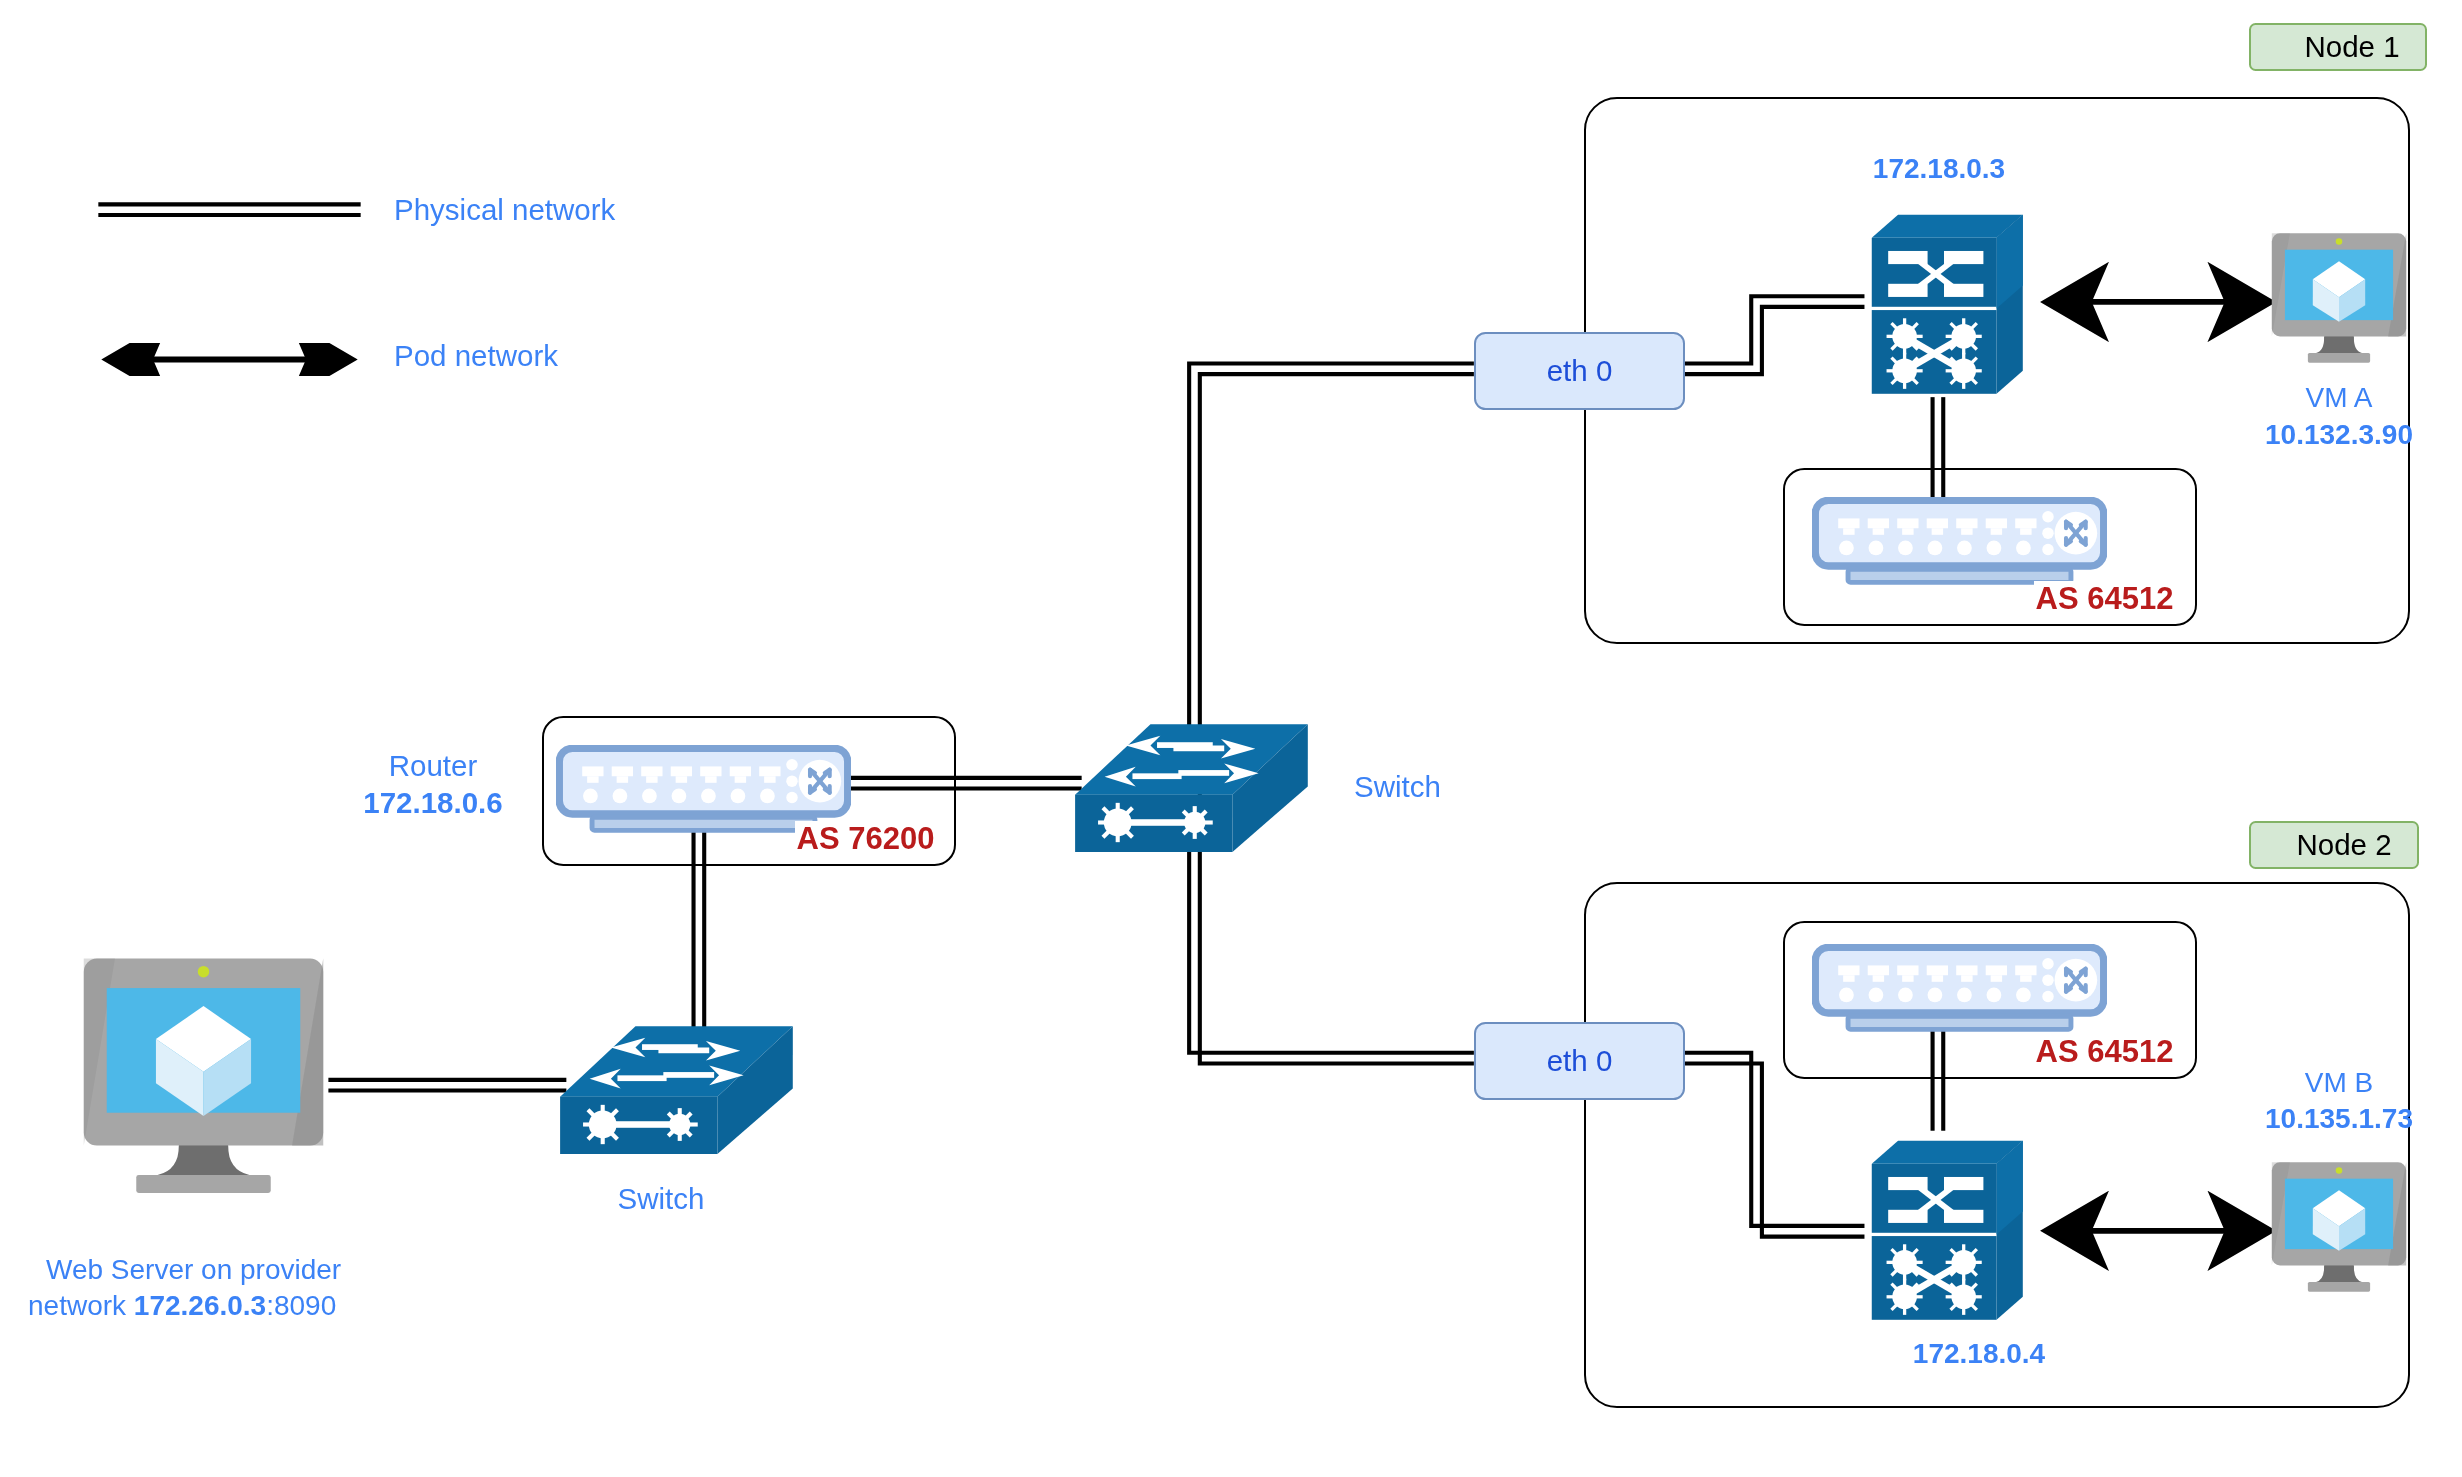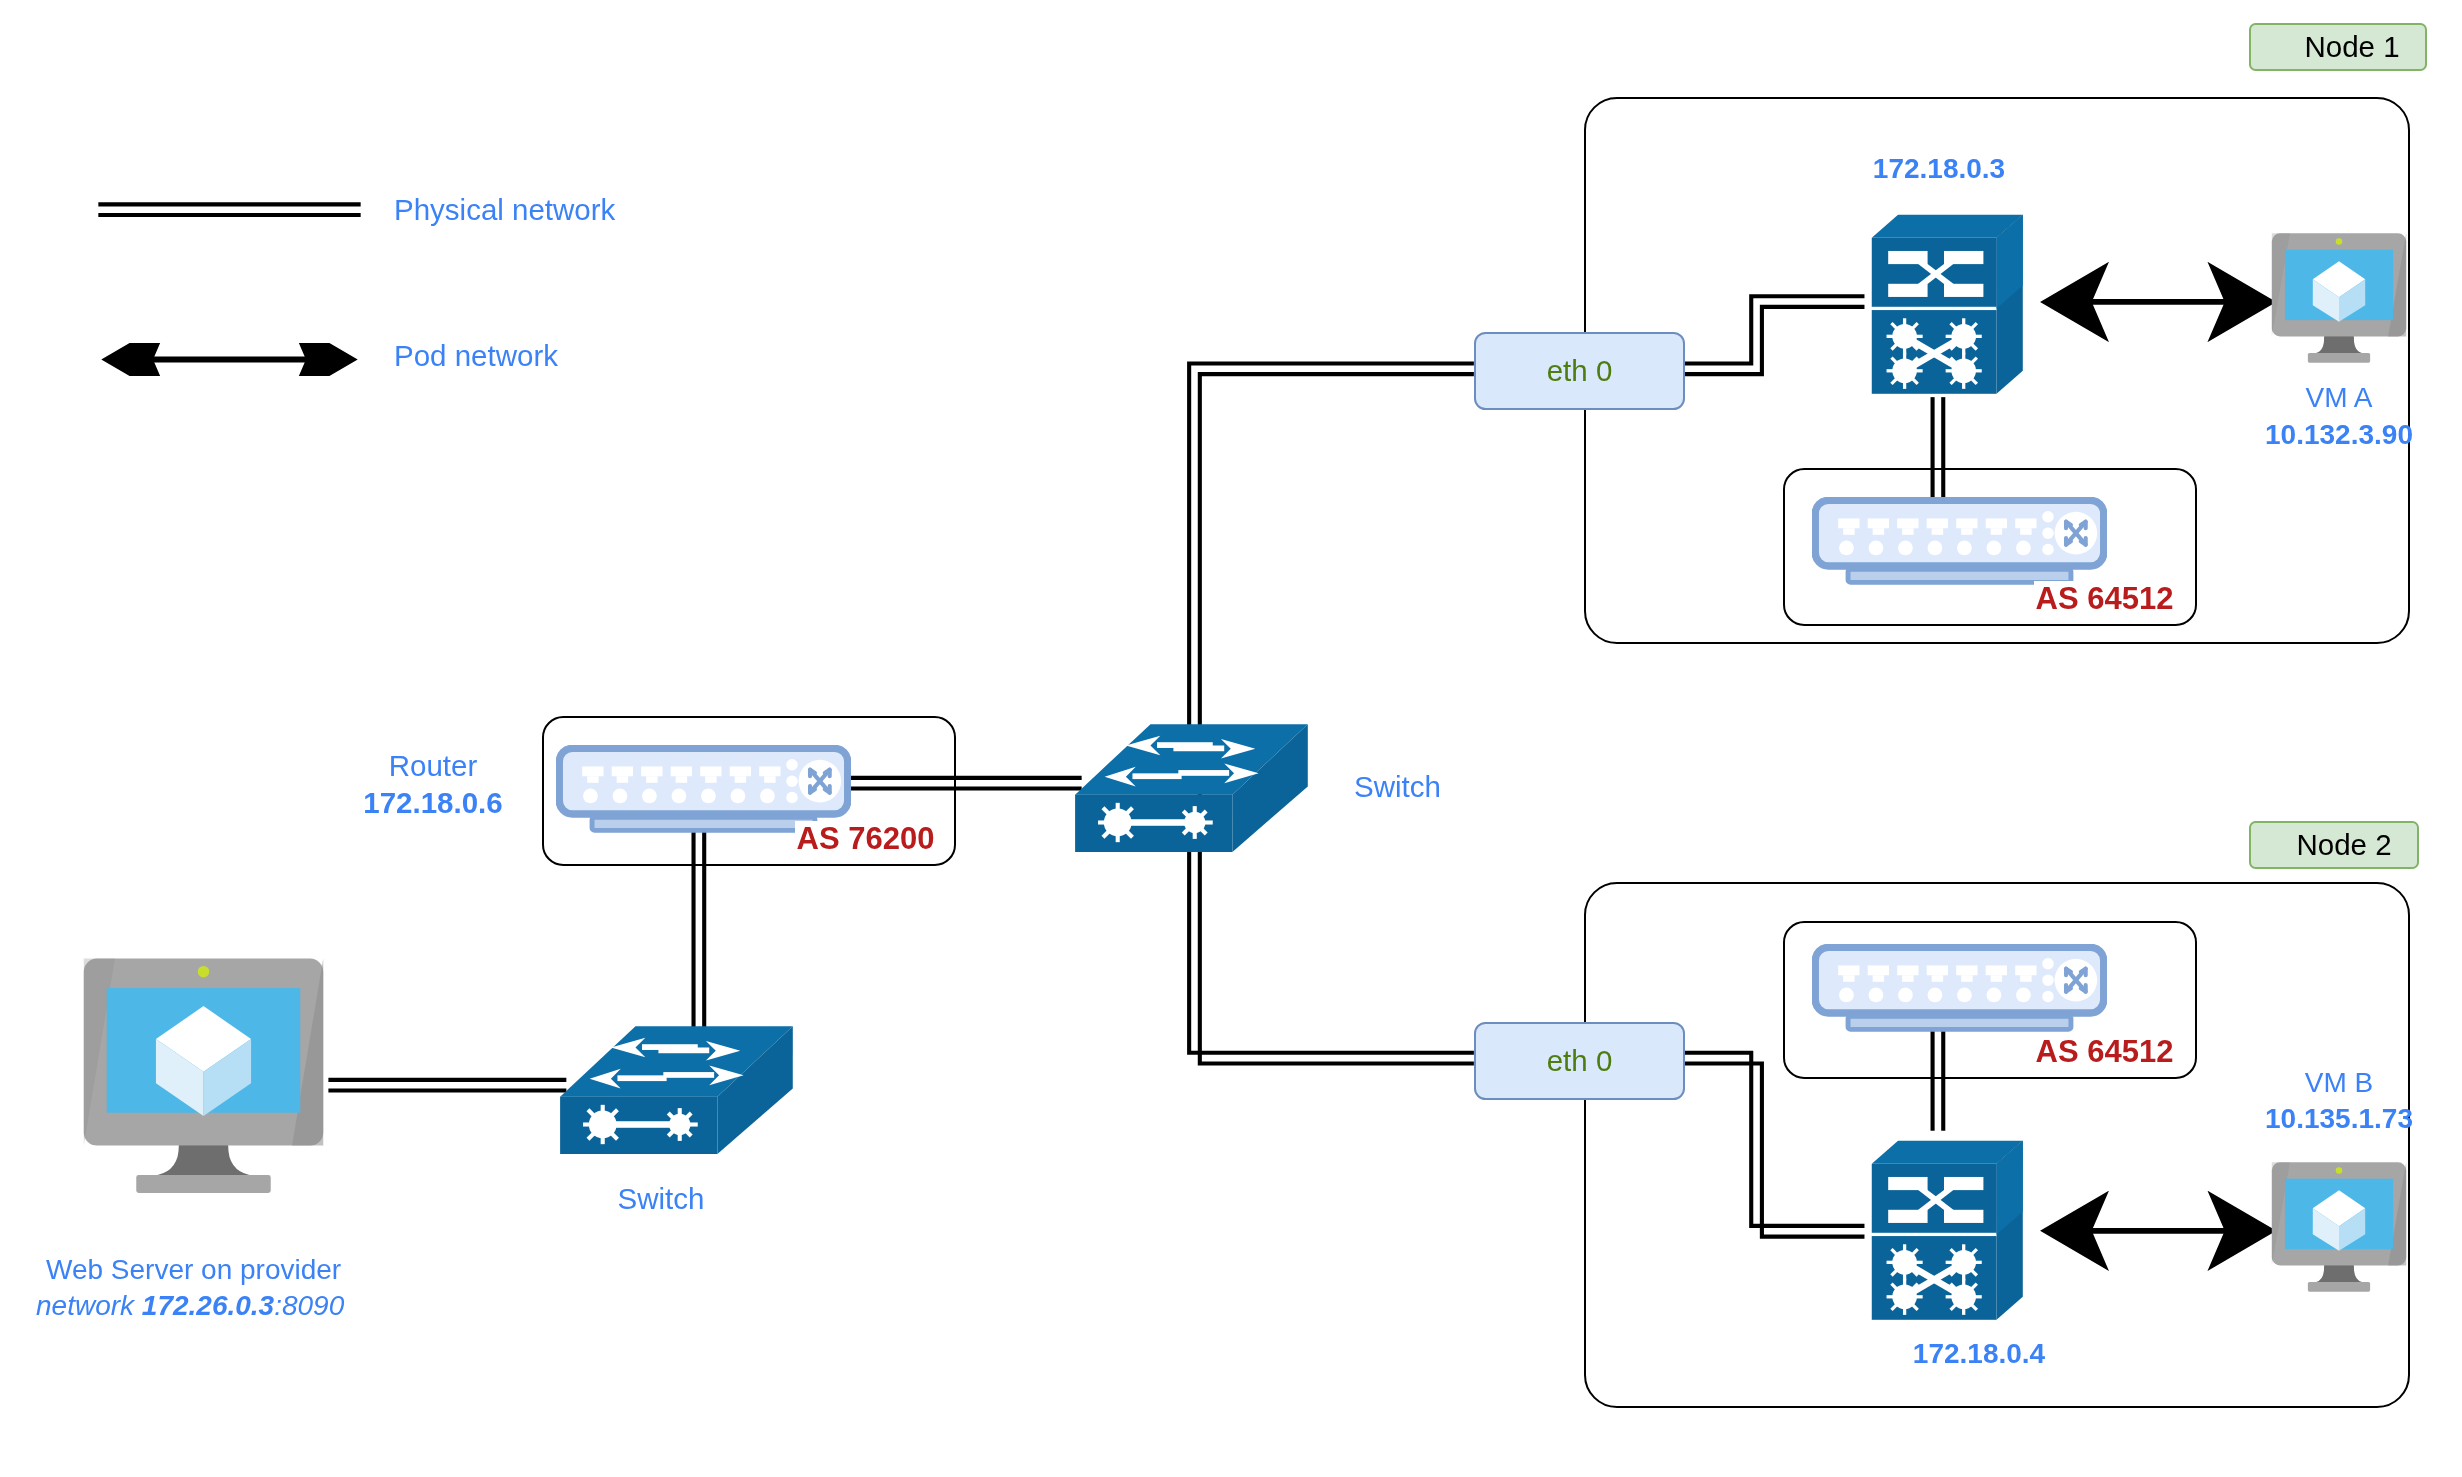--- a/index.html
+++ b/index.html
@@ -7,21 +7,21 @@
   #stage{position:relative;width:2462px;height:1477px;background:#fff;overflow:hidden;}
   #wires{position:absolute;left:0;top:0;width:2462px;height:1477px;}
   .lbl{position:absolute;color:#3b82f6;white-space:nowrap;}
   .lbl.c{transform:translateX(-50%);text-align:center;}
   .t36{font-size:29.5px;}
   .t34{font-size:28px;}
   .b{font-weight:bold;}
   .node-badge{position:absolute;background:#d5e8d4;border:2.5px solid #82b366;border-radius:6.6px;
     display:flex;align-items:center;justify-content:center;font-size:29.5px;color:#000;}
   .eth-pill{position:absolute;background:#dae8fc;border:2.5px solid #6c8ebf;border-radius:11.5px;
-    display:flex;align-items:center;justify-content:center;font-size:29.5px;color:#4d7c0f;}
+    display:flex;align-items:center;justify-content:center;font-size:29.5px;color:#1d4ed8;}
   .roundbox{position:absolute;border:2.5px solid #000;border-radius:33px;background:transparent;}
   .roundbox.inner{border-radius:21.3px;}
   .icon{position:absolute;}
   .as-lbl{position:absolute;font-size:31px;font-weight:bold;color:#b91c1c;background:#fff;padding:0 1.6px;}
 </style>
 </head>
 <body>
 
 <div id="stage">
 
@@ -513,18 +513,18 @@
     <circle cx="160" cy="24" r="7" fill="#c8de2b"></circle>
     <rect x="42" y="44" width="236" height="152" fill="#4db8e8"></rect>
     <polygon points="160,66 218,106 160,146 102,106" fill="#ffffff"></polygon>
     <polygon points="102,106 160,146 160,200 102,160" fill="#dff0fa"></polygon>
     <polygon points="218,106 160,146 160,200 218,160" fill="#b6dff5"></polygon>
     <rect x="130" y="236" width="60" height="30" fill="#6e6e6e"></rect>
     <path d="M104,272 Q130,266 130,236 L190,236 Q190,266 216,272 z" fill="#6e6e6e"></path>
     <rect x="78" y="272" width="164" height="22" rx="3" fill="#a6a6a6"></rect>
   </svg>
   <div class="lbl t34" style="left:46px;top:1254px;">Web Server on provider</div>
-  <div class="lbl t34" style="left:36px;top:1290px;font-style:italic;">
+  <div class="lbl t34" style="left:28px;top:1290px;">
     <span>network </span><span class="b">172.26.0.3</span><span>:8090</span>
   </div>
 
 </div>
 
 
 </body></html>

